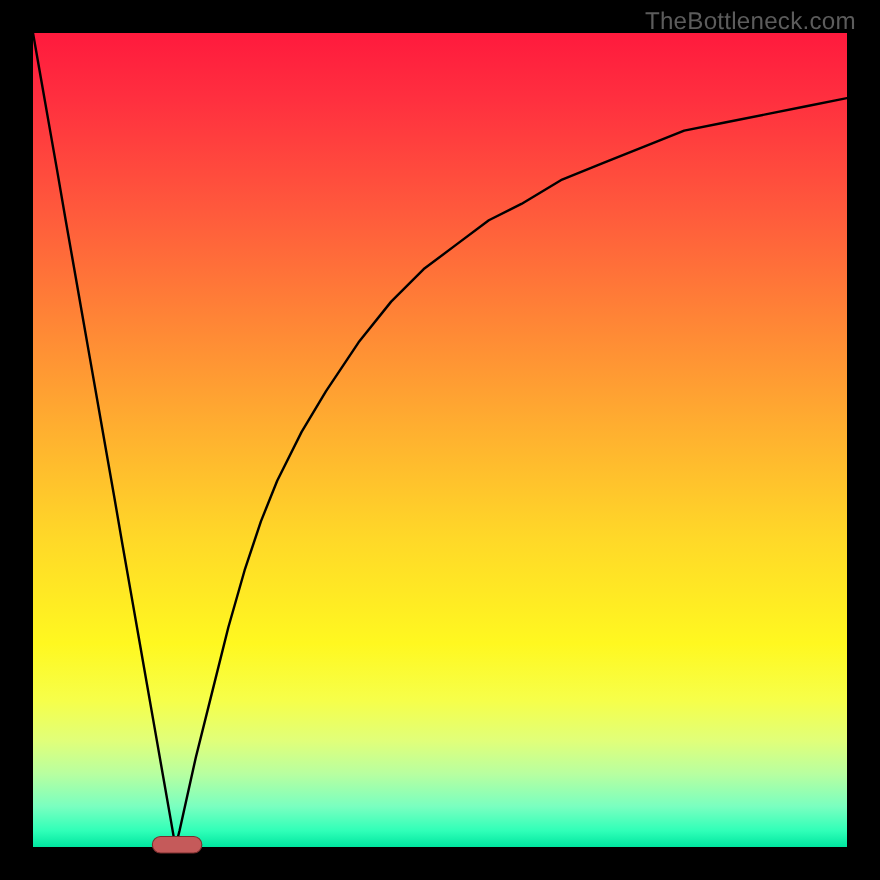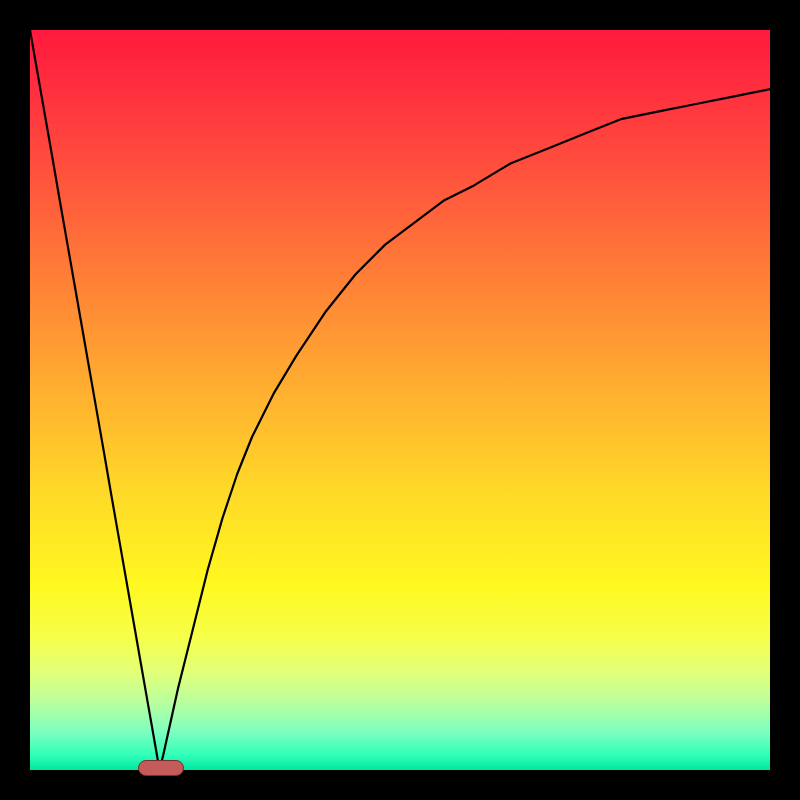--- a/index.html
+++ b/index.html
@@ -65,20 +65,21 @@
     background: #c55a5a;
     border: 1px solid #7a2e2e;
     border-radius: 8px;
   }
 </style>
 </head>
 <body>
 
 <div class="frame">
 
+  <div class="watermark">TheBottleneck.com</div>
 
   <div class="plot-area">
     <svg viewBox="0 0 740 740" preserveAspectRatio="none">
       <path id="curve-path" fill="none" stroke="#000" stroke-width="2.2" stroke-linejoin="round" stroke-linecap="round" d="M0.0 0.0 L7.4 42.2 L14.8 84.4 L22.2 126.5 L29.6 169.5 L37.0 211.6 L44.4 253.8 L51.8 296.0 L59.2 338.2 L66.6 380.4 L74.0 422.5 L81.4 465.5 L88.8 507.6 L96.2 549.8 L103.6 592.0 L111.0 634.2 L118.4 676.4 L125.8 718.5 L129.5 740.0 L129.5 740.0 L133.2 725.2 L148.0 658.6 L162.8 599.4 L177.6 540.2 L192.4 488.4 L207.2 444.0 L222.0 407.0 L244.2 362.6 L266.4 325.6 L296.0 281.2 L325.6 244.2 L355.2 214.6 L384.8 192.4 L414.4 170.2 L444.0 155.4 L481.0 133.2 L518.0 118.4 L555.0 103.6 L592.0 88.8 L629.0 81.4 L666.0 74.0 L703.0 66.6 L740.0 59.2"></path>
     </svg>
     <div class="marker" style="left: 107.5px;"></div>
   </div>
 
 </div>
 

